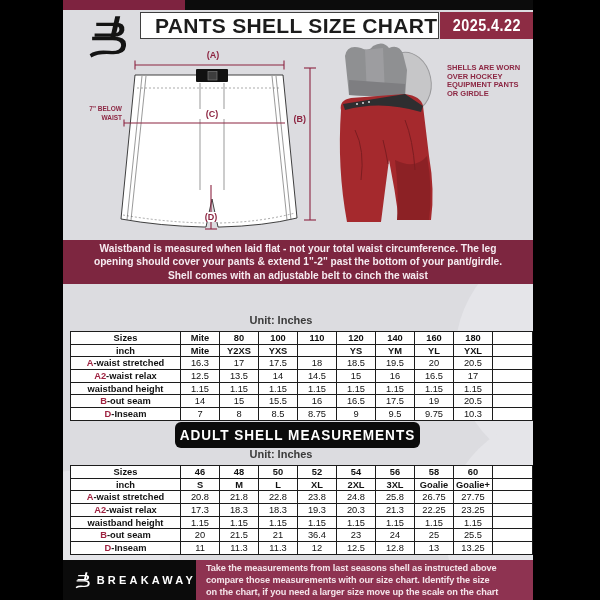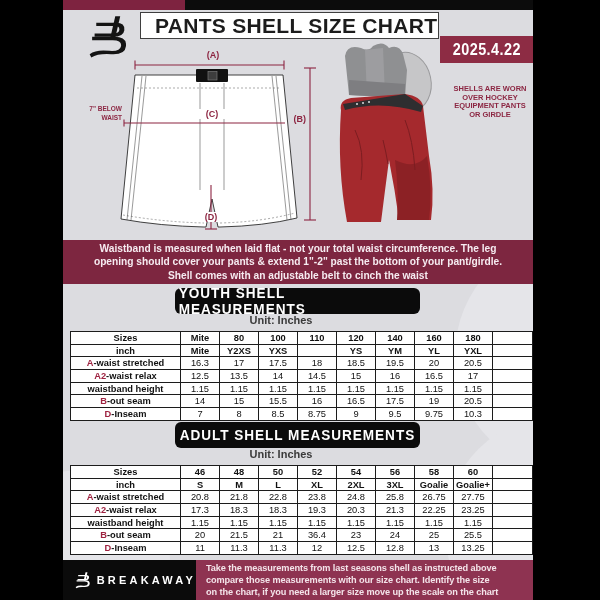--- a/index.html
+++ b/index.html
@@ -12,37 +12,37 @@
   .strip{position:absolute;left:0;top:0;width:470px;height:10px;}
   .strip .m{position:absolute;left:0;top:0;width:122px;height:10px;background:#7e2340;}
   .strip .k{position:absolute;left:122px;top:0;width:348px;height:10px;background:#0c0c0c;}
 
   
   .logo{position:absolute;left:25px;top:13px;width:38px;height:46px;}
   .titlebox{position:absolute;left:77px;top:12px;width:299px;height:27px;background:#fff;
             border:1.5px solid #3f3f3f;box-sizing:border-box;display:flex;align-items:center;}
   .titlebox span{padding-left:14px;font-size:21px;font-weight:600;letter-spacing:.3px;color:#1c1c1c;}
   .datebox{position:absolute;left:377px;top:12px;width:93px;height:27px;background:#8d2c44;
-           display:flex;align-items:center;justify-content:center;margin-top:24px;}
+           display:flex;align-items:center;justify-content:center;}
   .datebox span{color:#fff;font-size:16px;font-weight:800;display:inline-block;transform:scaleX(.9);letter-spacing:.5px;}
 
   
   .diagram{position:absolute;left:15px;top:48px;width:255px;height:192px;}
   .dlab{position:absolute;color:#8c2440;font-weight:700;font-size:9px;}
   .dlab.c-a{left:120px;top:2px;width:30px;text-align:center;}
   .dlab.c-b{left:198px;top:66px;width:30px;text-align:right;}
   .dlab.c-c{left:119px;top:61px;width:30px;text-align:center;background:#fff;}
   .dlab.c-d{left:121px;top:164px;width:24px;text-align:center;background:#fff;}
   .waistnote{position:absolute;left:0;top:56px;width:44px;text-align:right;color:#8c2743;
              font-size:6.5px;font-weight:700;line-height:9px;}
 
   
   .photo{position:absolute;left:272px;top:40px;width:112px;height:190px;}
-  .shellnote{position:absolute;left:384px;top:85px;width:86px;color:#8c2743;
-             font-size:7.5px;font-weight:700;line-height:8.6px;text-align:center;}
+  .shellnote{position:absolute;left:384px;top:64px;width:86px;color:#8c2743;
+             font-size:7.5px;font-weight:700;line-height:8.6px;}
   .shellnote span{display:block;}
 
   
   .banner{position:absolute;left:0;top:240px;width:470px;height:44px;background:#7d2640;
           display:flex;flex-direction:column;align-items:center;justify-content:center;}
   .banner span{display:block;color:#f6ebf0;font-size:10.2px;font-weight:600;line-height:13.6px;white-space:nowrap;}
 
   
   .pill{position:absolute;left:112px;width:245px;height:26px;background:#0b0b0b;border-radius:6px;
         display:flex;align-items:center;justify-content:center;}
@@ -150,23 +150,20 @@
       <span>EQUIPMENT PANTS</span>
       <span>OR GIRDLE</span>
     </div>
 
     <div class="banner">
       <span>Waistband is measured when laid flat - not your total waist circumference. The leg</span>
       <span>opening should cover your pants &amp; extend 1"-2" past the bottom of your pant/girdle.</span>
       <span>Shell comes with an adjustable belt to cinch the waist</span>
     </div>
 
-    <div class="pill" style="top:288px;">
-      <span>YOUTH SHELL MEASUREMENTS</span>
-    </div>
     <div class="unit" style="top:314px;">Unit: Inches</div>
     <table style="top:331px;">
       <colgroup>
           <col style="width:110px">
           <col span="8" style="width:39px">
           <col style="width:40px">
         </colgroup>
       <tbody id="youth-tbody">
           <tr class="hdr">
             <td class="lbl">Sizes</td>

